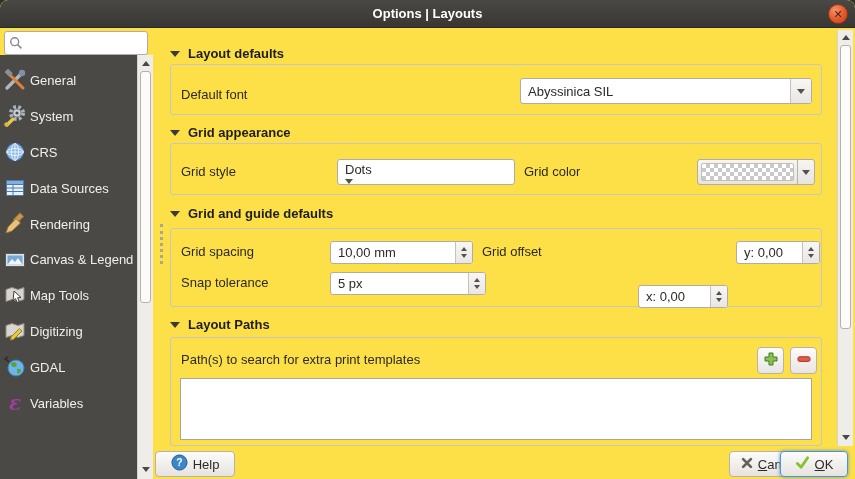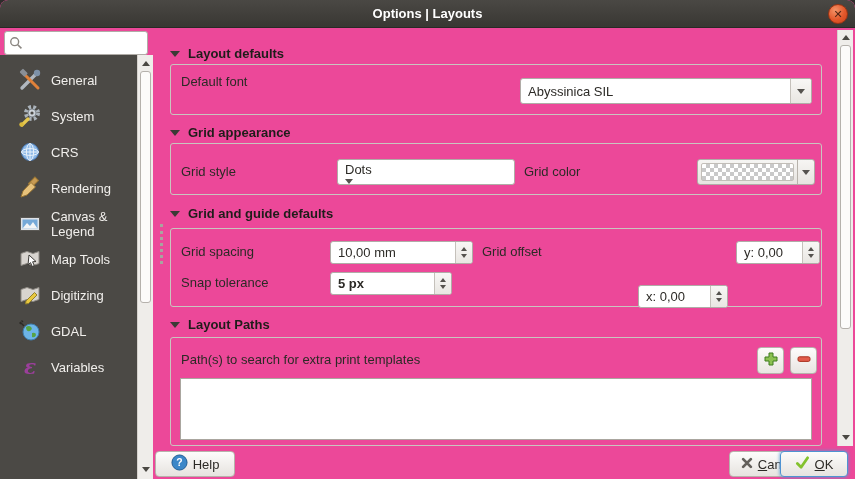--- a/index.html
+++ b/index.html
@@ -1,35 +1,35 @@
 <!DOCTYPE html>
 <html><head>
 <meta charset="utf-8">
 <style>
   html,body{margin:0;padding:0;background:#2e2d2b;font-family:"Liberation Sans","DejaVu Sans",sans-serif;}
   *{box-sizing:border-box;}
-  .window{position:relative;width:855px;height:479px;background:#ec4899;overflow:hidden;
+  .window{position:relative;width:855px;height:479px;background:#fde047;overflow:hidden;
           border-radius:8px 8px 0 0;font-size:13px;color:#2c2a26;}
   
   .titlebar{position:absolute;left:0;top:0;width:855px;height:28px;
             background:linear-gradient(#4a4844,#393733);border-bottom:1px solid #2a2926;
             border-radius:8px 8px 0 0;display:flex;align-items:center;justify-content:center;}
   .title{color:#ffffff;font-weight:bold;font-size:13px;}
   .closebtn{position:absolute;right:7px;top:4px;width:20px;height:20px;border-radius:50%;
             background:radial-gradient(circle at 35% 30%,#f49468,#e2572a 55%,#c8431c);
             border:1px solid #9c3413;display:flex;align-items:center;justify-content:center;
             color:#4f2414;font-size:11px;font-weight:bold;line-height:1;cursor:pointer;}
   
   .searchwrap{position:absolute;left:4px;top:31px;width:144px;height:24px;}
   .searchwrap input{width:100%;height:100%;border:1px solid #b0aca7;border-radius:3px;
             padding:0 4px 0 24px;font-size:12px;background:#fff;outline:none;}
   .searchicon{position:absolute;left:5px;top:5px;}
   
   .sidebar{position:absolute;left:0;top:55px;width:137px;bottom:0;background:#4b4945;padding-top:7px;}
-  .side-item{height:36px;display:flex;align-items:center;gap:9px;padding-left:18px;cursor:pointer;
+  .side-item{height:36px;display:flex;align-items:center;gap:3px;padding-left:3px;cursor:pointer;
              color:#f1efec;font-size:13px;}
   .side-item.tall{height:35px;}
   .side-item.selected{background:#dbd8d4;color:#2c2a26;}
   .side-item .icon{width:24px;height:24px;flex:0 0 24px;display:flex;align-items:center;justify-content:center;}
   .side-item .lab{line-height:15px;}
   
   .vscroll{position:absolute;background:#efedea;border-left:1px solid #d6d2cd;}
   .sb-arrow{position:absolute;left:0;width:100%;height:13px;display:flex;align-items:center;justify-content:center;cursor:pointer;}
   .sb-thumb{position:absolute;left:2px;right:2px;background:#fcfbfa;border:1px solid #b5b1ac;border-radius:3px;cursor:pointer;}
   .tri-up{width:0;height:0;border-left:4px solid transparent;border-right:4px solid transparent;border-bottom:5px solid #4a4843;}
@@ -118,20 +118,32 @@
             <ellipse cx="12" cy="12" rx="8.5" ry="3.4" fill="none" stroke="#e8f1fa"></ellipse>
             <line x1="12" y1="3.5" x2="12" y2="20.5" stroke="#e8f1fa"></line>
             <line x1="3.5" y1="12" x2="20.5" y2="12" stroke="#e8f1fa"></line>
           </svg>
         </span>
       <span class="lab">CRS</span>
     </div>
     <div class="side-item">
       <span class="icon">
           <svg viewBox="0 0 24 24" width="24" height="24">
+            <rect x="3.5" y="4.5" width="17" height="15" rx="1" fill="#eaf1f9" stroke="#4a7ab5"></rect>
+            <rect x="3.5" y="4.5" width="17" height="4" fill="#85aedd" stroke="#4a7ab5"></rect>
+            <line x1="3.5" y1="12" x2="20.5" y2="12" stroke="#4a7ab5"></line>
+            <line x1="3.5" y1="15.5" x2="20.5" y2="15.5" stroke="#4a7ab5"></line>
+            <line x1="10" y1="8.5" x2="10" y2="19.5" stroke="#4a7ab5"></line>
+          </svg>
+        </span>
+      <span class="lab">Data Sources</span>
+    </div>
+    <div class="side-item">
+      <span class="icon">
+          <svg viewBox="0 0 24 24" width="24" height="24">
             <rect x="13" y="1.5" width="5" height="9" transform="rotate(45 15.5 6)" fill="#c89b53" stroke="#9a7634"></rect>
             <path d="M13 6.5 L17.5 11 L9 19 L3 21 L5 15 Z" fill="#e7c27b" stroke="#9a7634"></path>
           </svg>
         </span>
       <span class="lab">Rendering</span>
     </div>
     <div class="side-item tall">
       <span class="icon">
           <svg viewBox="0 0 24 24" width="24" height="24">
             <rect x="2.5" y="5.5" width="19" height="13" fill="#dfe3e8" stroke="#5a5854"></rect>
@@ -190,21 +202,21 @@
       </div>
   </div>
 
   <div class="splitter"></div>
 
   <div class="sec" style="left:170px;top:46px;justify-content:flex-end;">
     <i class="tri"></i>
     <span>Layout defaults</span>
   </div>
   <div class="group" style="left:170px;top:64px;width:652px;height:51px;"></div>
-  <span class="lbl" style="left:181px;top:71px;">Default font</span>
+  <span class="lbl" style="left:181px;top:84px;">Default font</span>
   <div class="combo" style="left:520px;top:78px;width:292px;height:26px;">
     <span class="txt">Abyssinica SIL</span>
     <span class="btn sep">
         <i class="arr-dn"></i>
       </span>
   </div>
 
   <div class="sec" style="left:170px;top:125px;">
     <i class="tri"></i>
     <span>Grid appearance</span>
@@ -247,21 +259,21 @@
       </span>
   </div>
   <div class="spin" style="left:736px;top:241px;width:84px;height:23px;">
     <span class="txt">y: 0,00</span>
     <span class="btns">
         <i class="s-up"></i>
         <i class="s-dn"></i>
       </span>
   </div>
   <span class="lbl" style="left:181px;top:272px;">Snap tolerance</span>
-  <div class="spin" style="left:330px;top:272px;width:122px;height:23px;font-weight:bold;">
+  <div class="spin" style="left:330px;top:272px;width:156px;height:23px;">
     <span class="txt">5 px</span>
     <span class="btns">
         <i class="s-up"></i>
         <i class="s-dn"></i>
       </span>
   </div>
 
   <div class="sec" style="left:170px;top:317px;">
     <i class="tri"></i>
     <span>Layout Paths</span>

